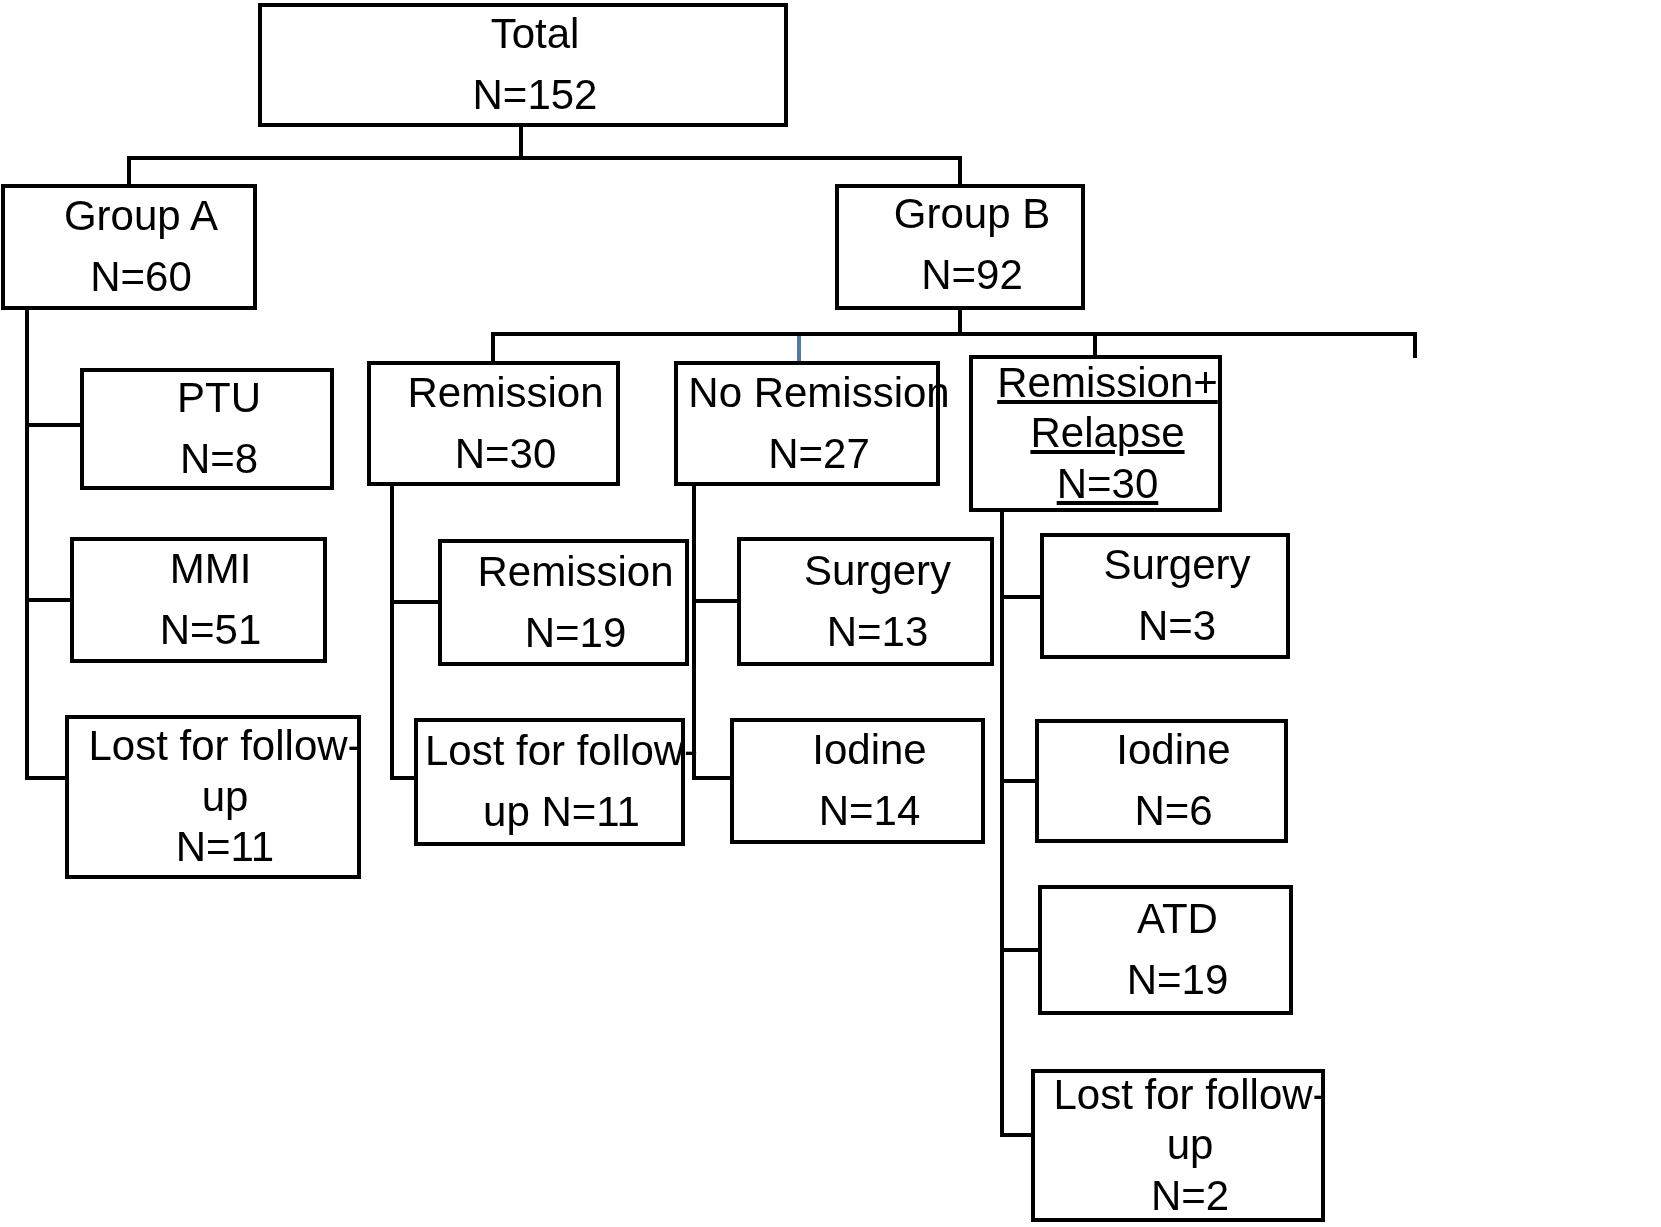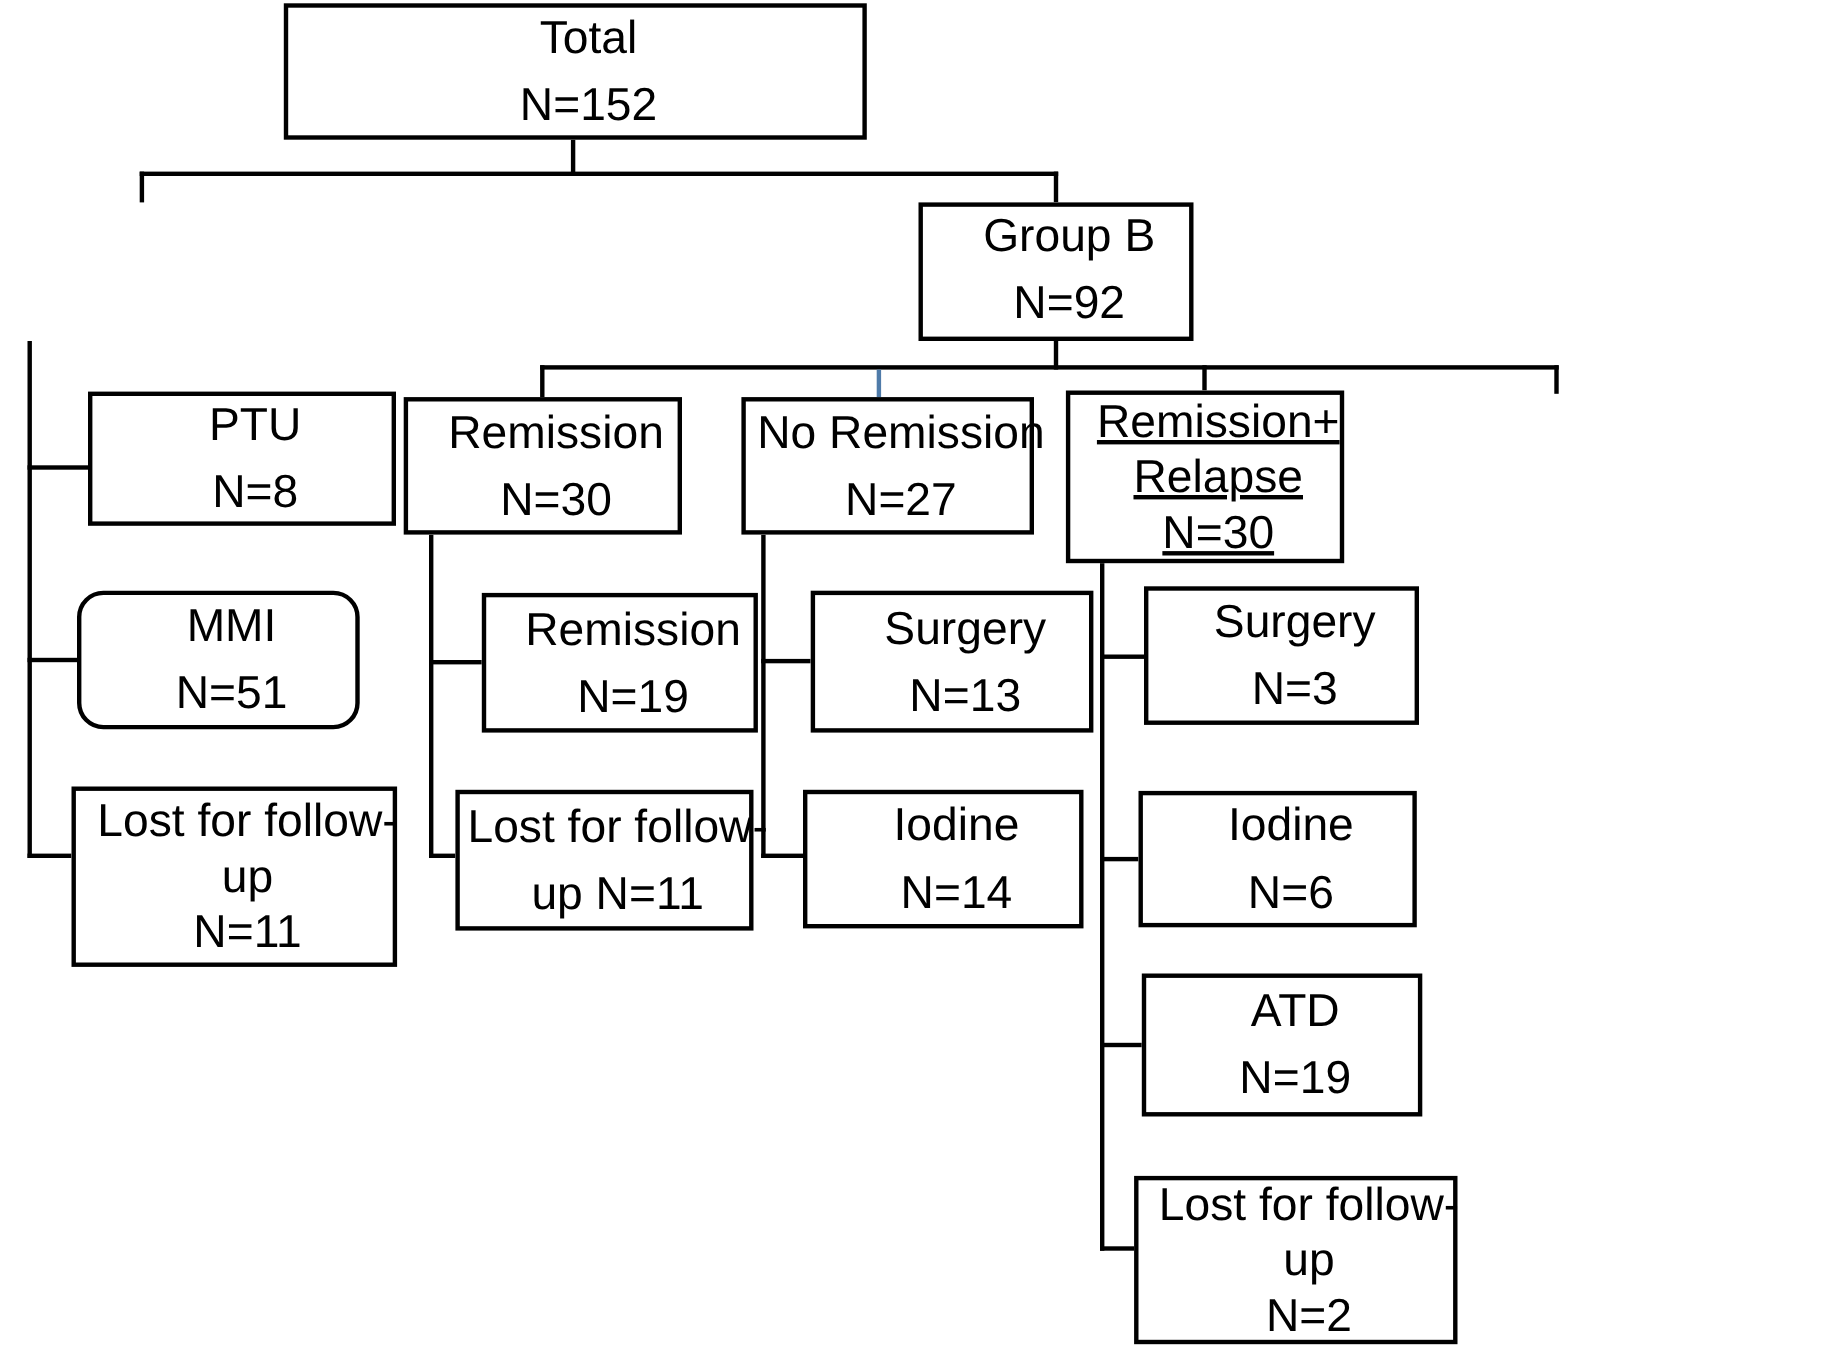--- a/index.html
+++ b/index.html
@@ -73,32 +73,36 @@
   <div class="wire" style="left:1000px; top:595px; width:40px; height:4px;"></div>
   <div class="wire" style="left:1000px; top:779px; width:35px; height:4px;"></div>
   <div class="wire" style="left:1000px; top:948px; width:38px; height:4px;"></div>
   <div class="wire" style="left:1000px; top:1133px; width:31px; height:4px;"></div>
 
   <div class="node lines-2" style="left:258px; top:3px; width:530px; height:124px;">
     <div class="ln">Total</div>
     <div class="ln">N=152</div>
   </div>
 
+  <div class="node lines-2" style="left:1px; top:184px; width:256px; height:126px;">
+    <div class="ln">Group A</div>
+    <div class="ln">N=60</div>
+  </div>
 
   <div class="node lines-2" style="left:835px; top:184px; width:250px; height:126px;justify-content:flex-end;">
     <div class="ln">Group B</div>
     <div class="ln">N=92</div>
   </div>
 
-  <div class="node lines-2" style="left:80px; top:356px; width:280px; height:122px;align-items:center;">
+  <div class="node lines-2" style="left:80px; top:368px; width:254px; height:122px;align-items:center;">
     <div class="ln">PTU</div>
     <div class="ln">N=8</div>
   </div>
 
-  <div class="node lines-2" style="left:70px; top:537px; width:257px; height:126px;border-radius:24px;">
+  <div class="node lines-2" style="left:70px; top:537px; width:257px; height:126px;">
     <div class="ln">MMI</div>
     <div class="ln">N=51</div>
   </div>
 
   <div class="node lines-3" style="left:65px; top:715px; width:296px; height:164px;">
     <div class="ln">Lost for follow-</div>
     <div class="ln">up</div>
     <div class="ln">N=11</div>
   </div>
 

